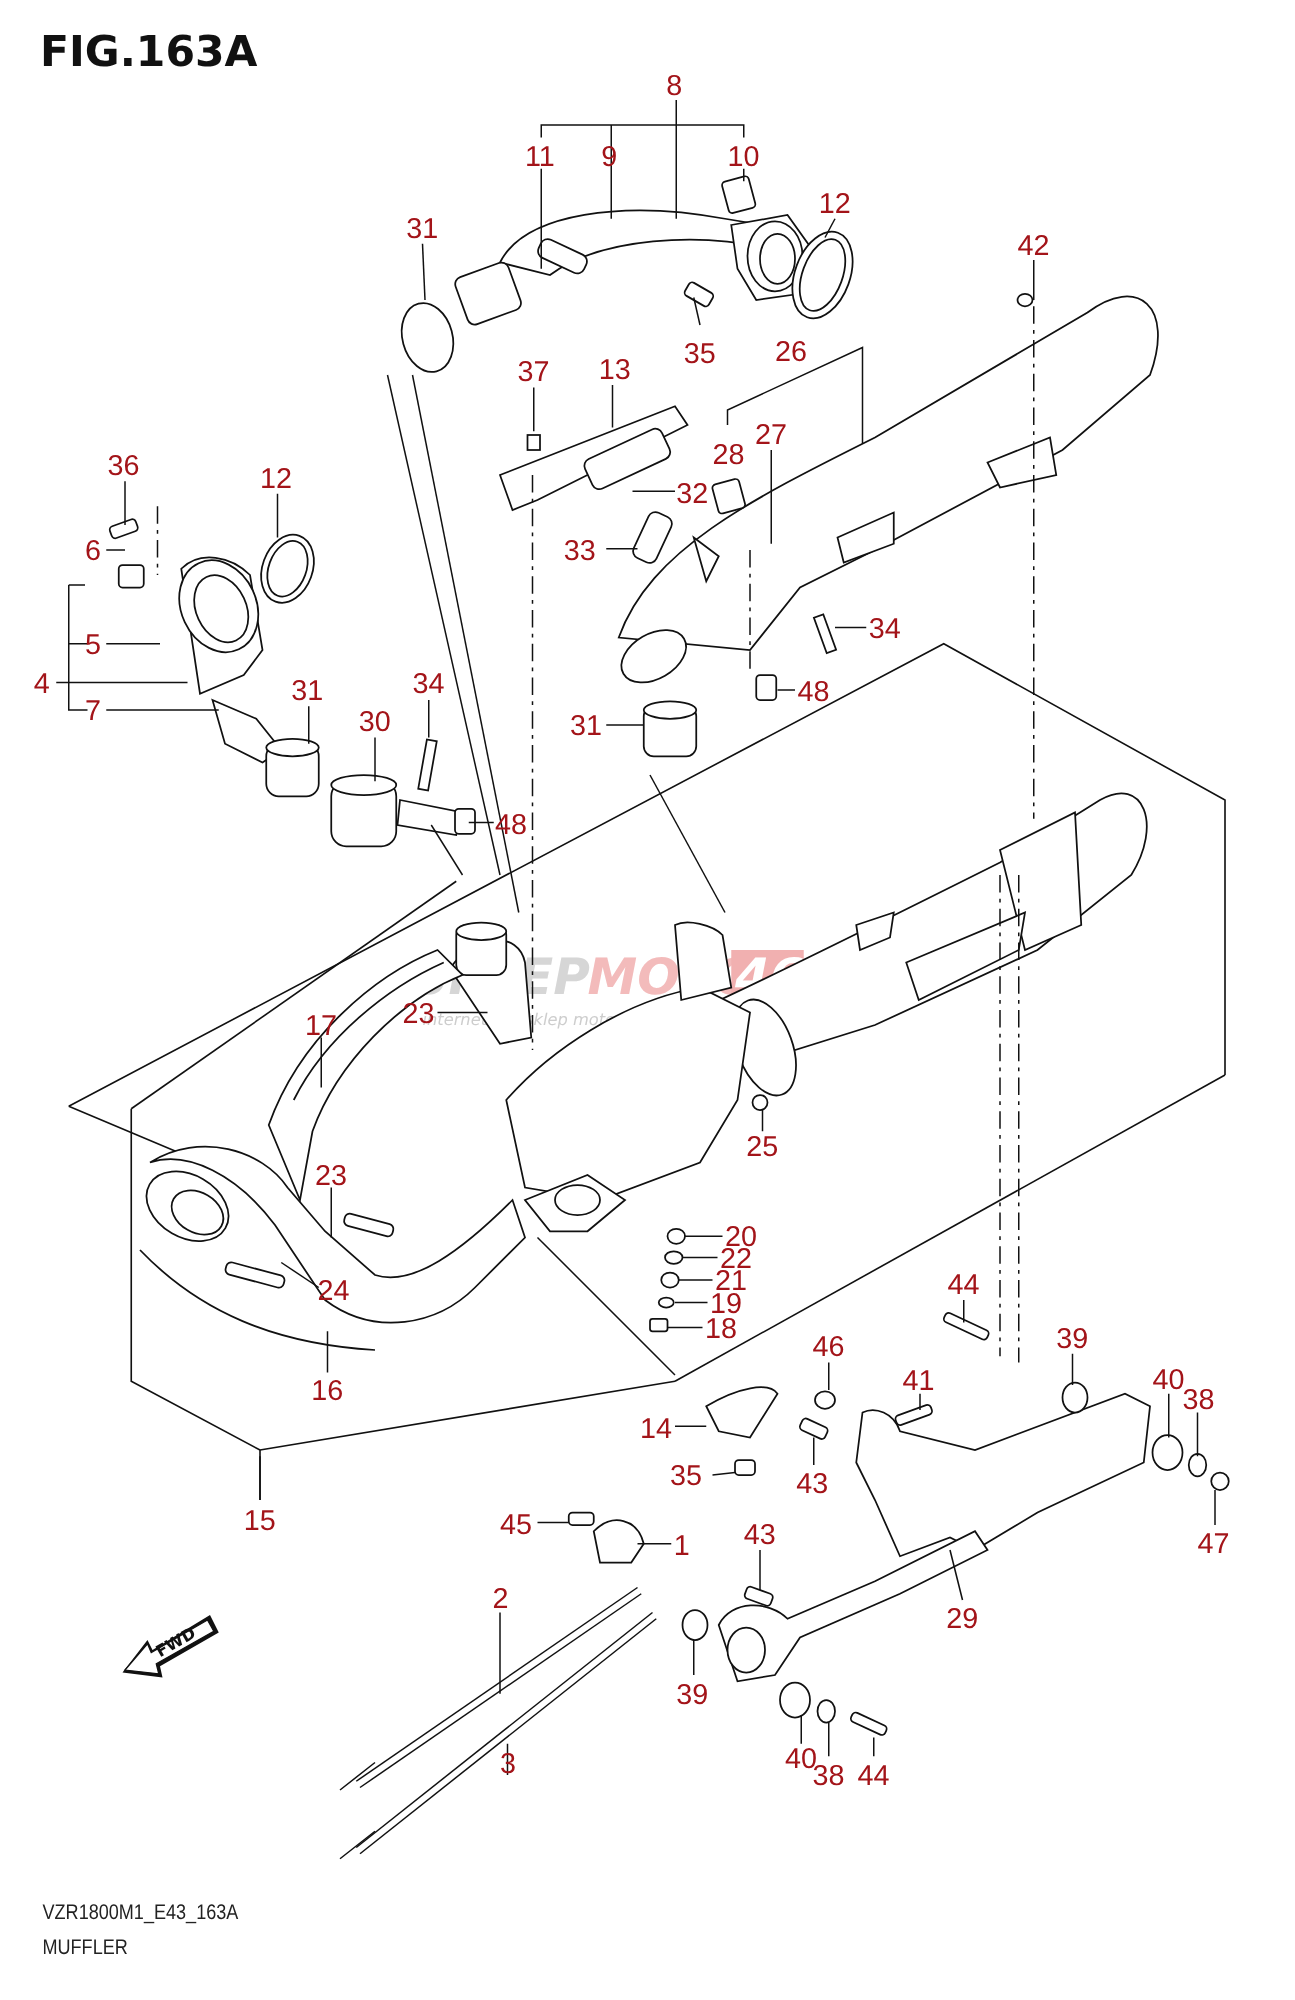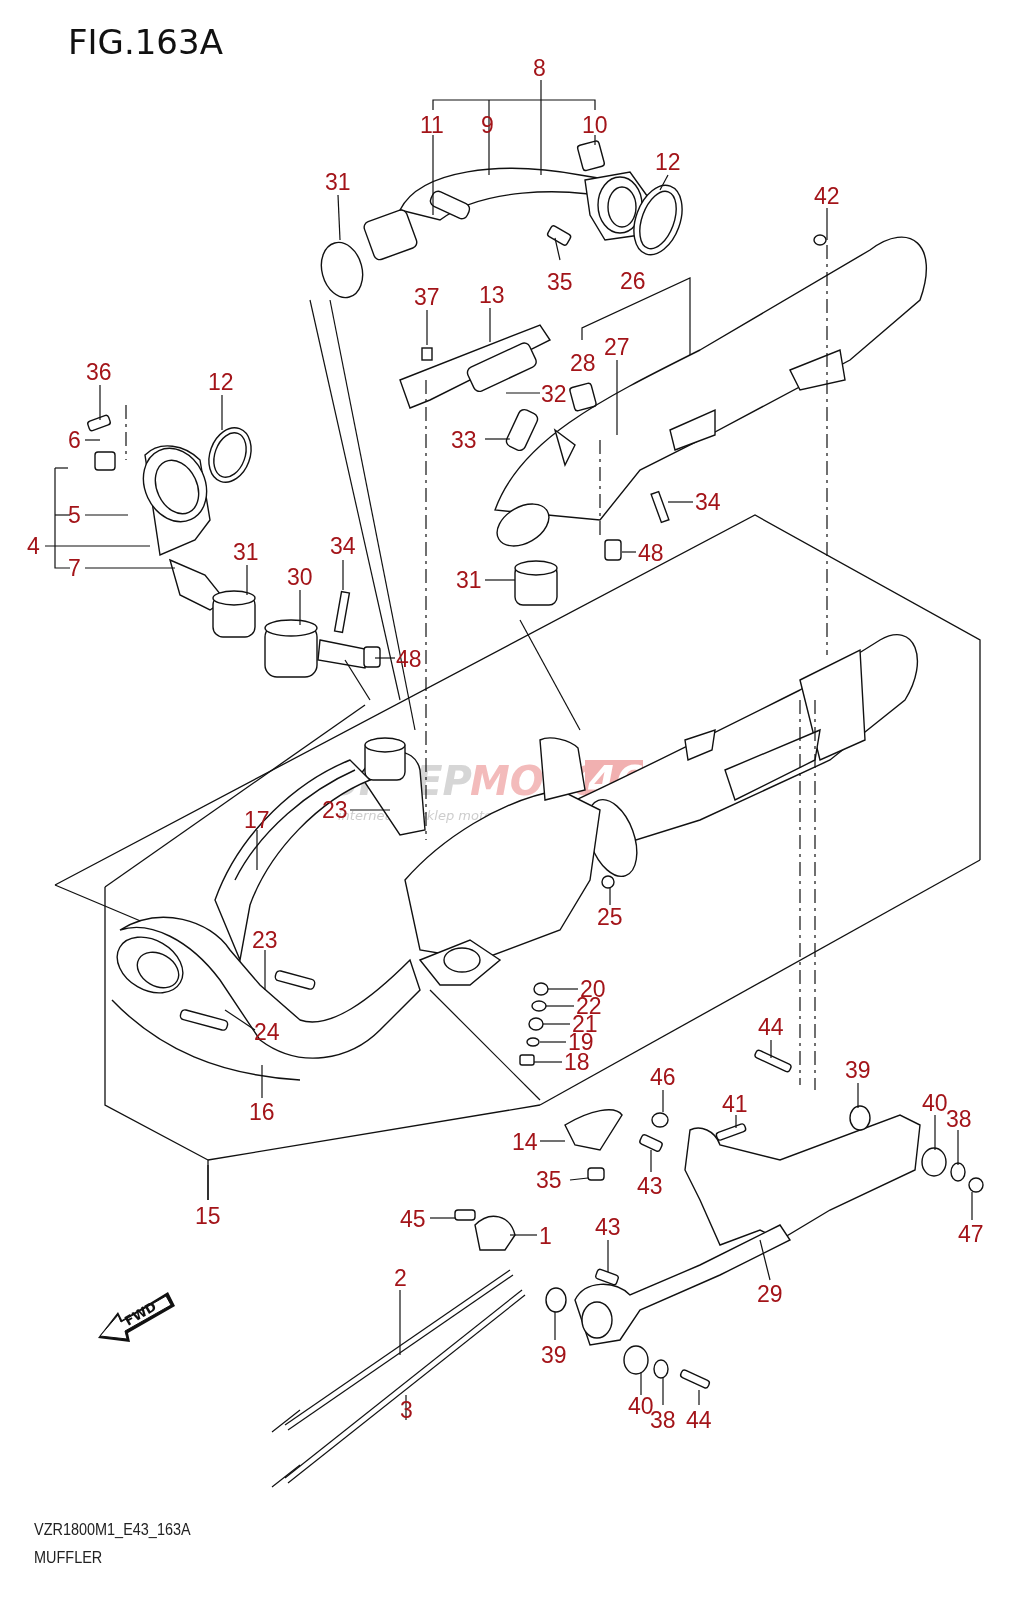--- a/index.html
+++ b/index.html
@@ -1,17 +1,17 @@
 <!DOCTYPE html>
 <html><head>
 <meta charset="utf-8">
 <style>
   html,body{margin:0;padding:0;background:#fff;}
   body{width:1036px;height:1600px;position:relative;overflow:hidden;font-family:"DejaVu Sans",sans-serif;}
-  #fig-title{position:absolute;left:32px;top:22px;font-family:"DejaVu Sans",sans-serif;font-weight:normal;font-size:34px;color:#111;letter-spacing:0px;margin-left:36px;}
+  #fig-title{position:absolute;left:32px;top:22px;font-family:"DejaVu Sans",sans-serif;font-weight:bold;font-size:34px;color:#111;letter-spacing:0px;}
   #footer-code{position:absolute;left:34px;top:1520px;font-family:"Liberation Sans",sans-serif;font-size:17px;color:#222;transform:scaleX(0.85);transform-origin:left top;}
   #footer-name{position:absolute;left:34px;top:1548px;font-family:"Liberation Sans",sans-serif;font-size:17px;color:#222;transform:scaleX(0.85);transform-origin:left top;}
   svg#diagram{position:absolute;left:0;top:0;}
   .lbl{font-family:"Liberation Sans",sans-serif;font-size:23px;fill:#a31419;}
   .part{fill:#fff;stroke:#111;stroke-width:1.4;}
   .line{stroke:#111;stroke-width:1.2;fill:none;}
   .dash{stroke:#111;stroke-width:1.2;fill:none;stroke-dasharray:14 5 3 5;}
   .frame{stroke:#111;stroke-width:1.3;fill:none;}
   .wm{font-family:"DejaVu Sans",sans-serif;font-weight:bold;font-style:italic;font-size:40px;}
   .wm2{font-family:"DejaVu Sans",sans-serif;font-style:italic;font-size:13px;fill:#c8c8c8;}

